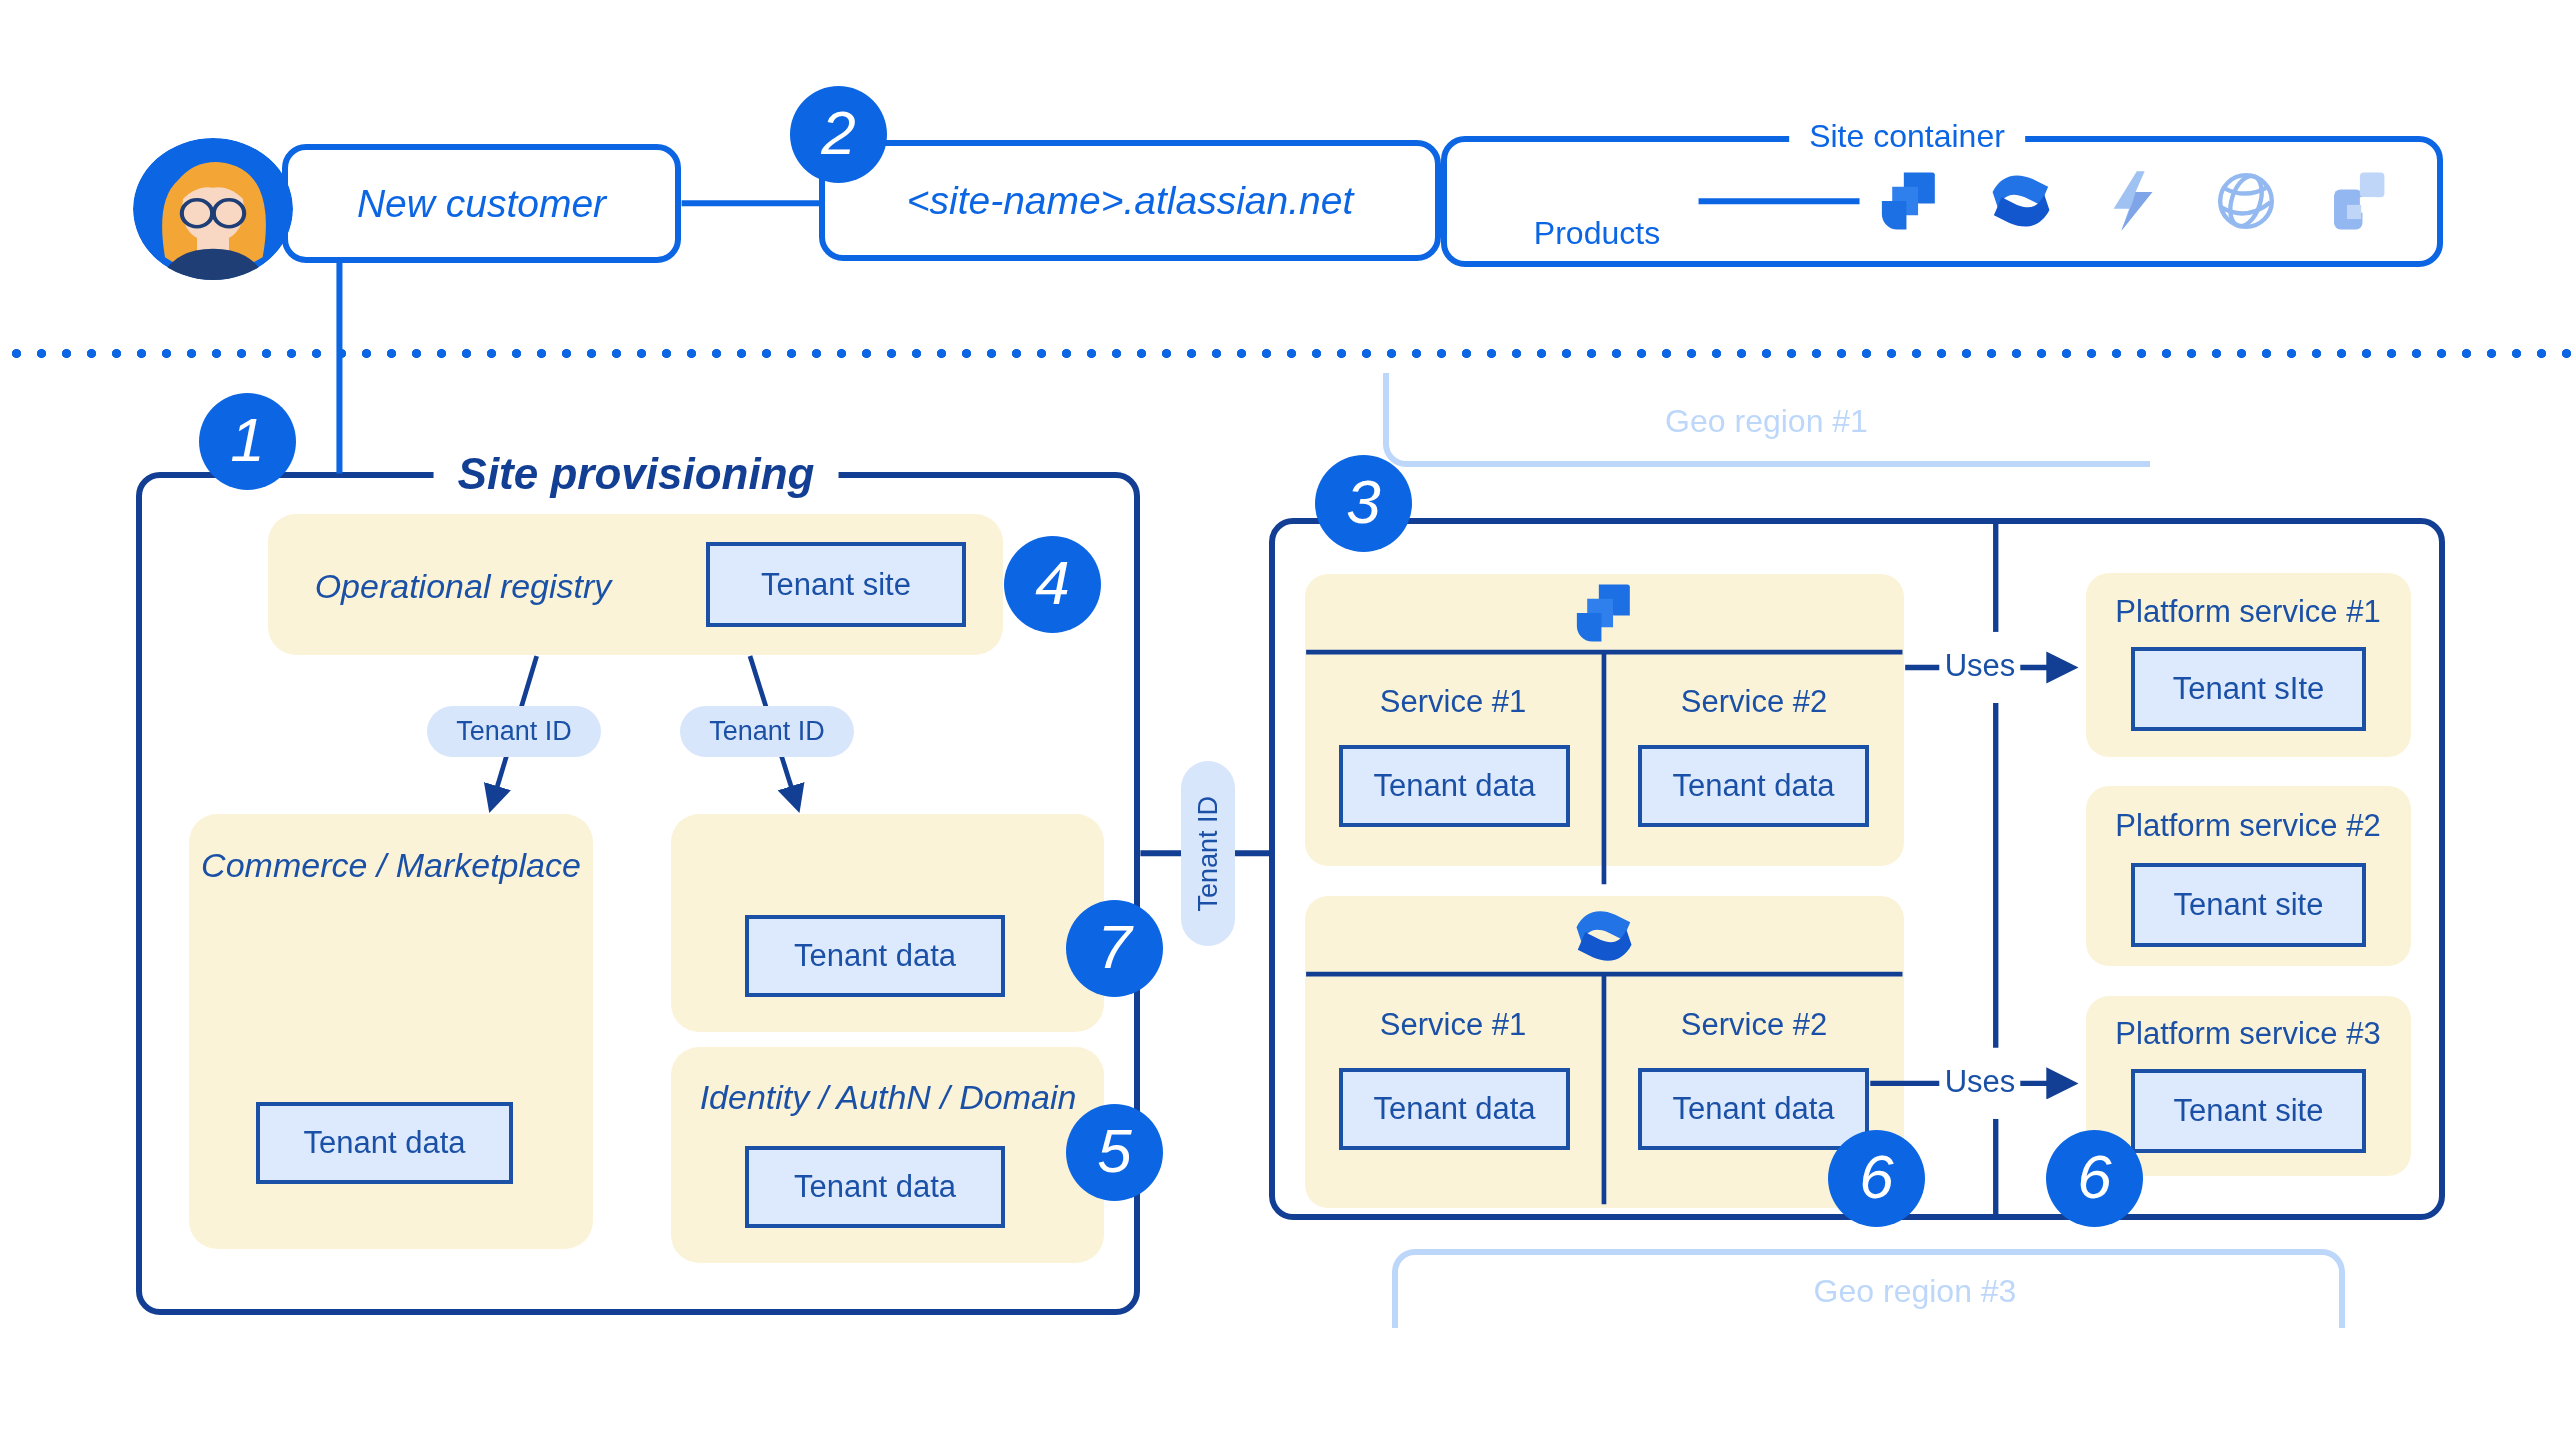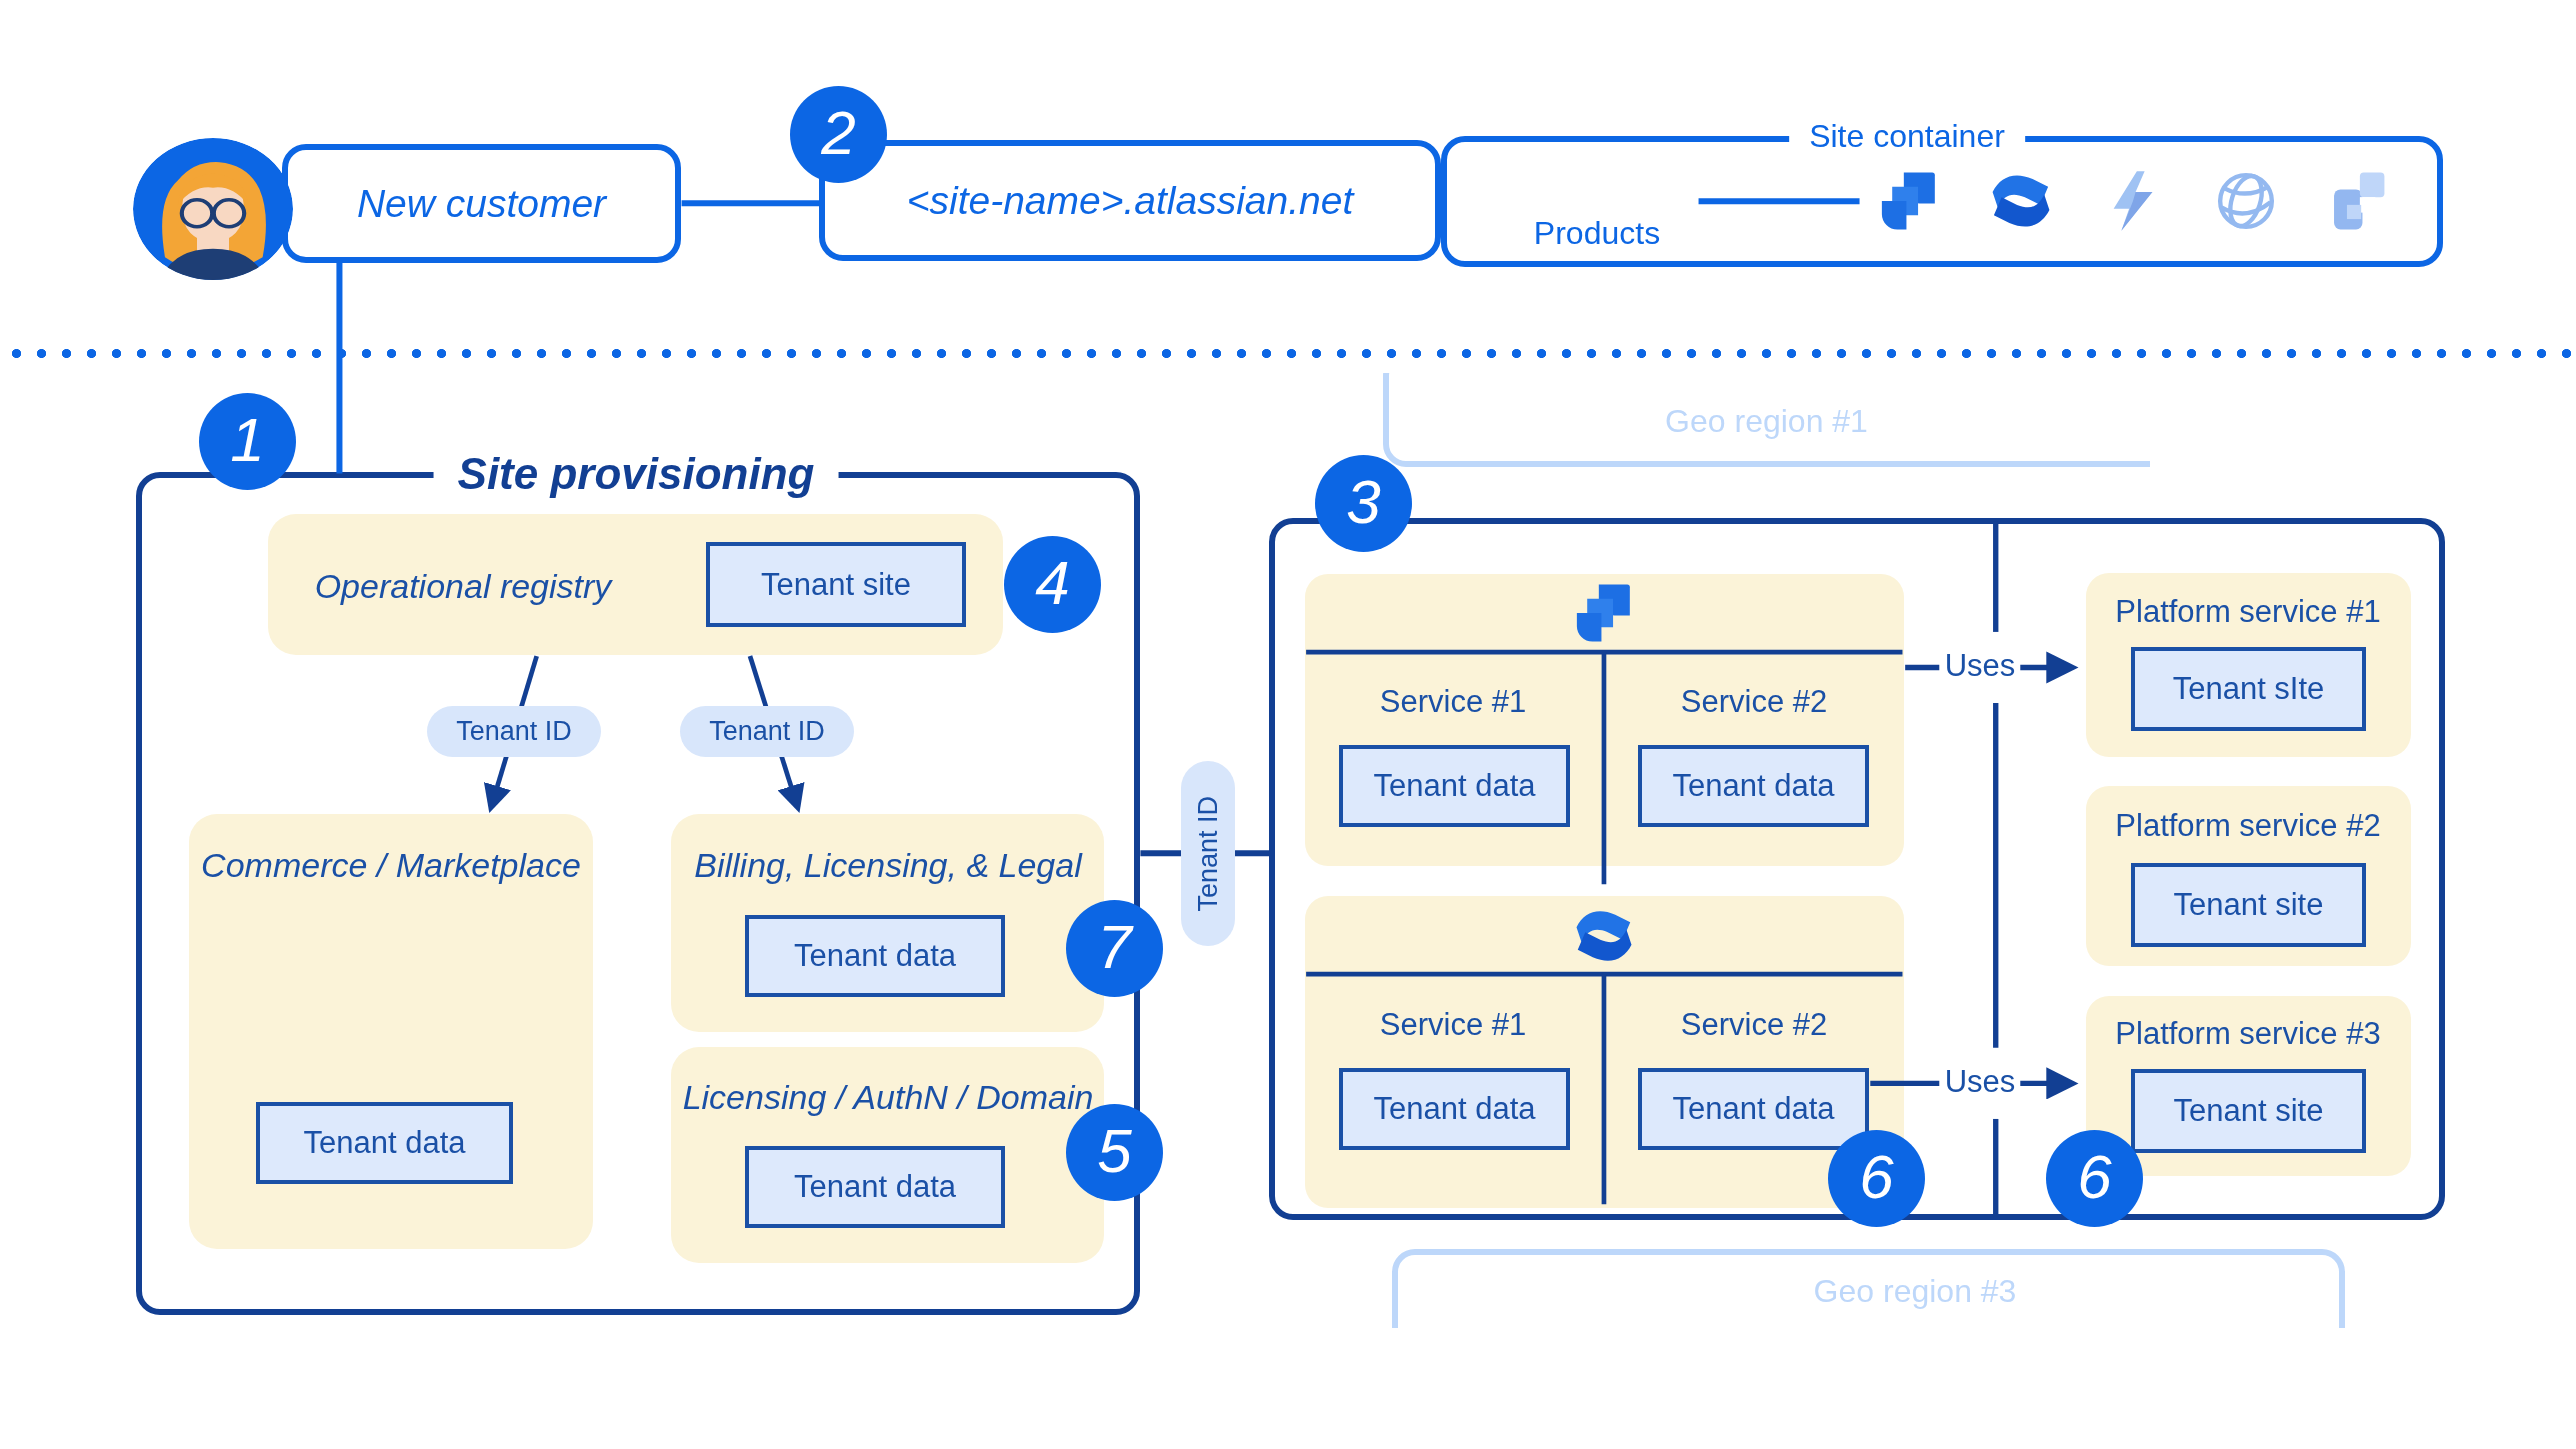--- a/index.html
+++ b/index.html
@@ -173,30 +173,29 @@
     <span>Tenant ID</span>
   </div>
 
   <div class="abs cream" style="left:189px;top:814px;width:404px;height:435px;"></div>
   <div class="abs ctr stitle" style="left:391px;top:865px;">Commerce / Marketplace</div>
   <div class="abs tbox" style="left:256px;top:1102px;width:257px;height:82px;">
     <span>Tenant data</span>
   </div>
 
   <div class="abs cream" style="left:671px;top:814px;width:433px;height:218px;"></div>
-  <div class="abs ctr stitle" style="left:888px;top:865px;">Billing, Licensing, &amp; Legal</div>
   <div class="abs tbox" style="left:745px;top:915px;width:260px;height:82px;">
     <span>Tenant data</span>
   </div>
   <div class="abs badge" style="left:1066px;top:900px;">
     <span>7</span>
   </div>
 
   <div class="abs cream" style="left:671px;top:1047px;width:433px;height:216px;"></div>
-  <div class="abs ctr stitle" style="left:888px;top:1097px;">Licensing / AuthN / Domain</div>
+  <div class="abs ctr stitle" style="left:888px;top:1097px;">Identity / AuthN / Domain</div>
   <div class="abs tbox" style="left:745px;top:1146px;width:260px;height:82px;">
     <span>Tenant data</span>
   </div>
   <div class="abs badge" style="left:1066px;top:1104px;">
     <span>5</span>
   </div>
 
   <div class="abs pill" style="left:1181px;top:761px;width:54px;height:185px;">
     <span class="vtext">Tenant ID</span>
   </div>

